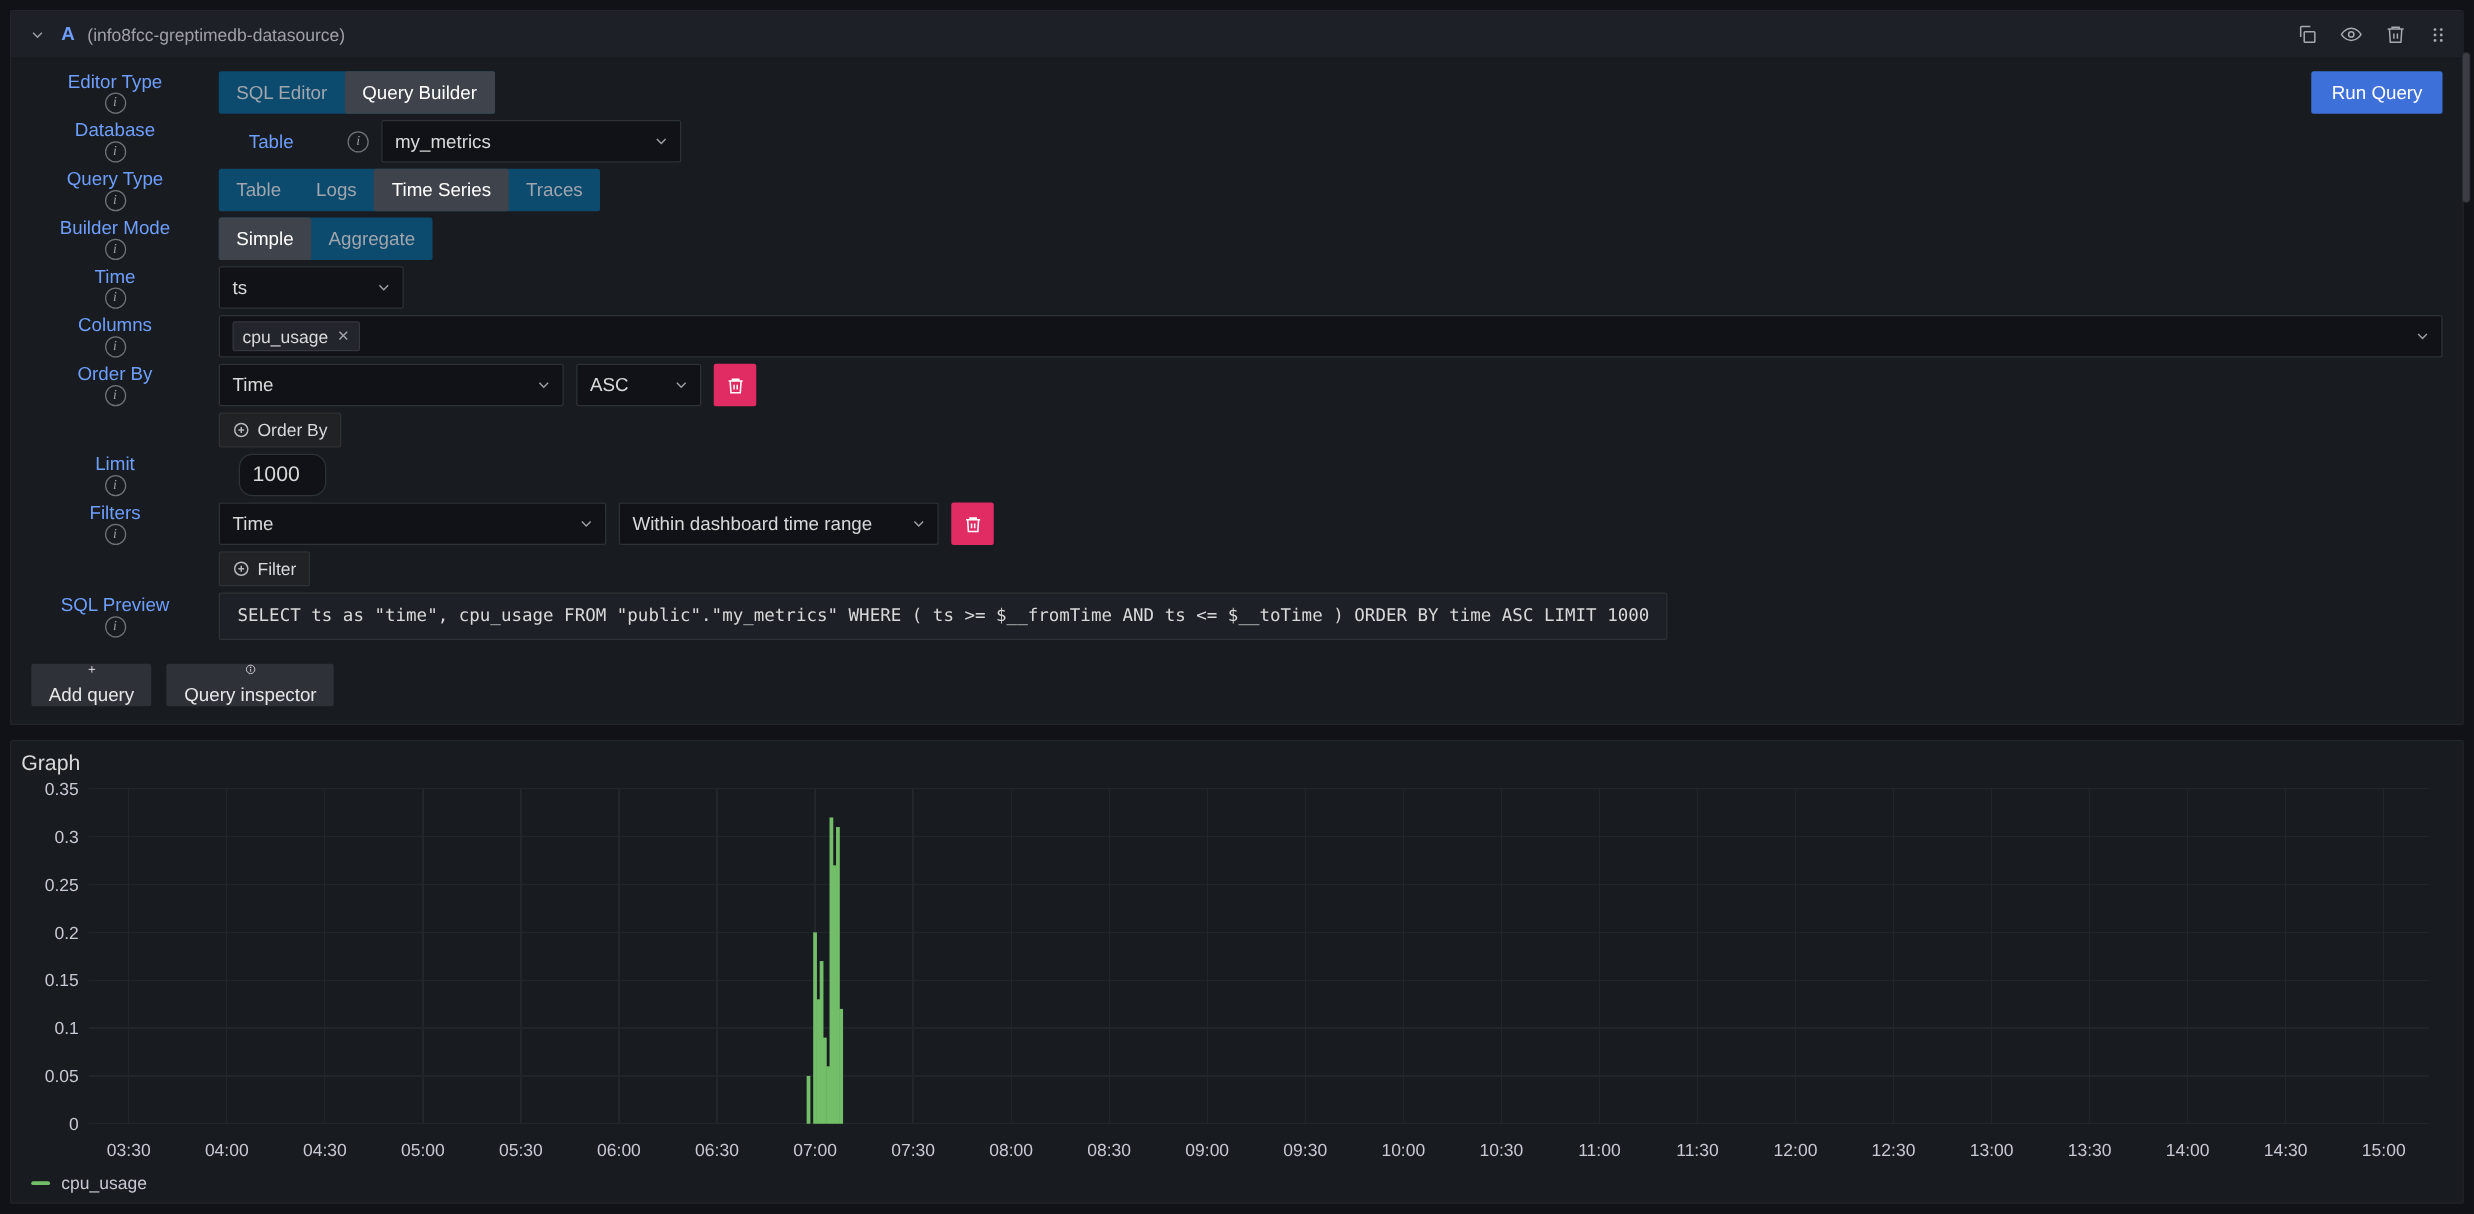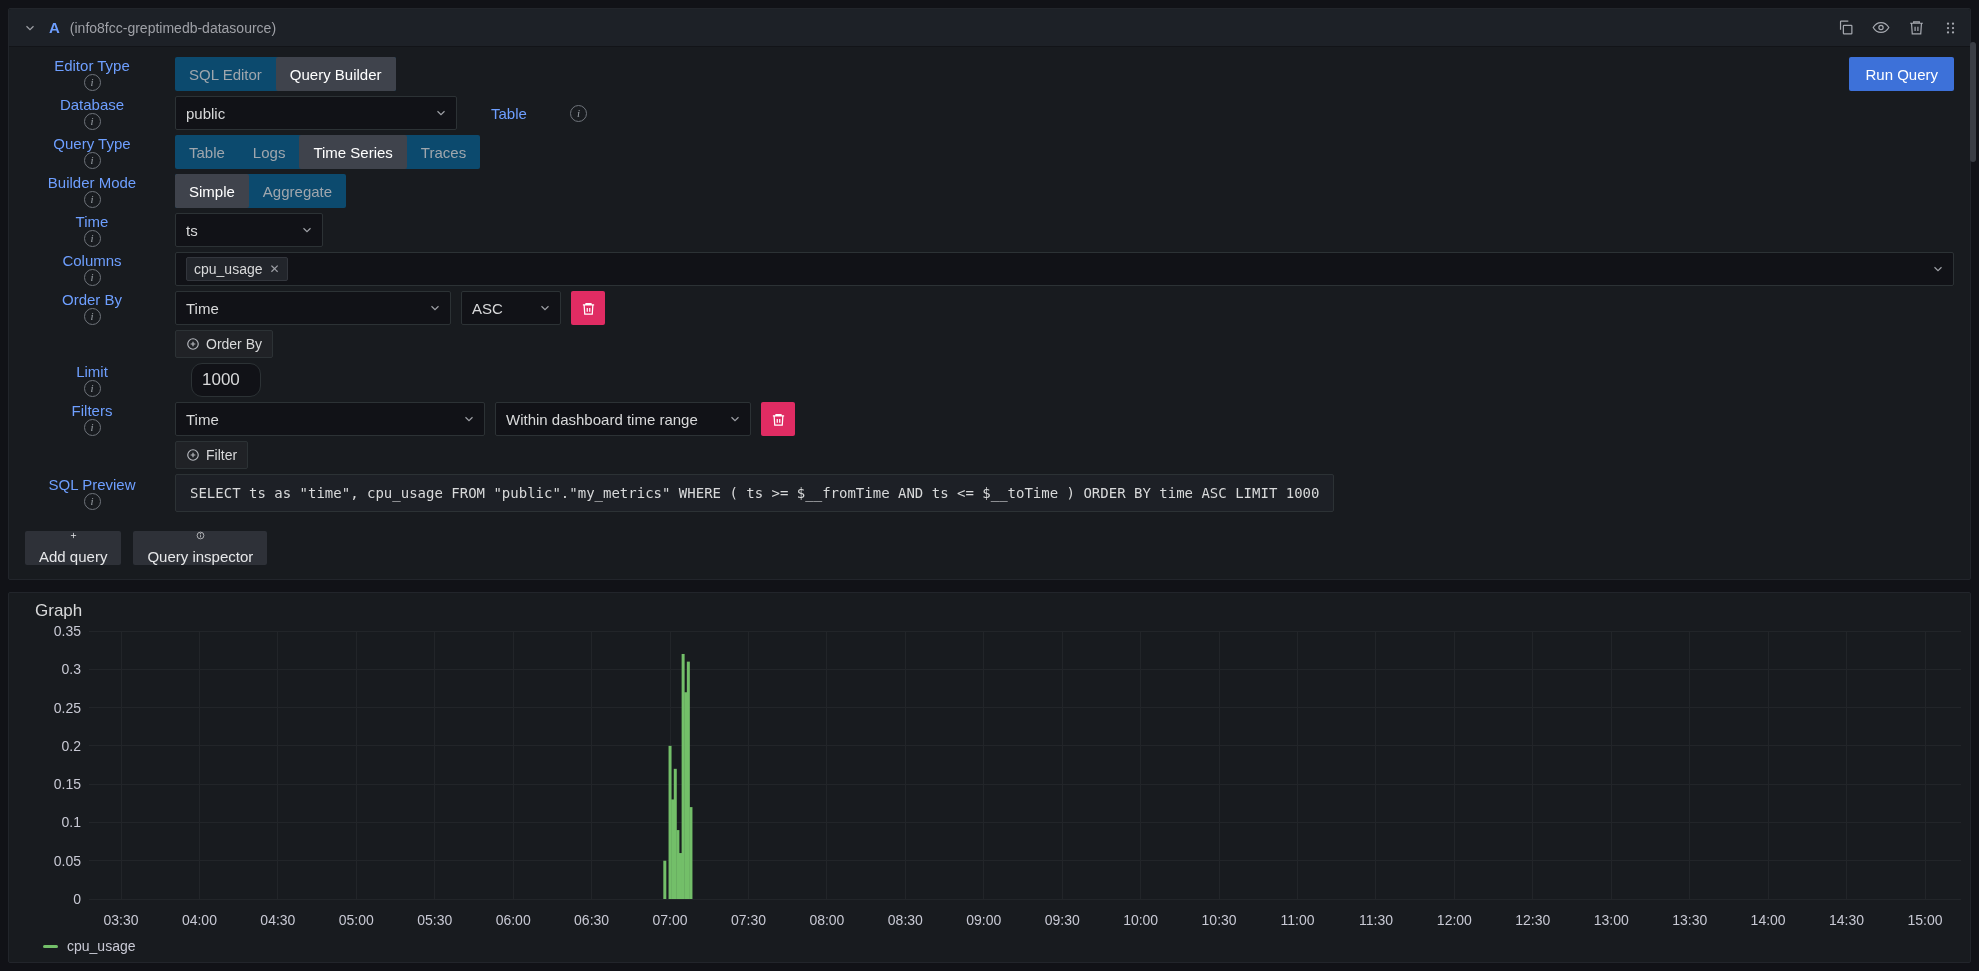--- a/index.html
+++ b/index.html
@@ -69,21 +69,21 @@
               font-family:"DejaVu Sans Mono", monospace; font-size:14px; color:#d8d9da;
               white-space:nowrap; }
 
   .footer-row { display:flex; gap:12px; padding:12px 16px 14px; }
   .footer-btn { display:flex; align-items:center; gap:8px; height:34px; padding:0 14px;
                 background:#2e3138; border:none; border-radius:2px; color:#e6e7e9;
                 font-size:15px; font-weight:500;flex-direction:column; }
 
   
   .graph-panel { margin:12px 8px 8px; background:#181b1f; border:1px solid #22252b;
-                 border-radius:2px; padding:4px 20px 6px; }
+                 border-radius:2px; padding:4px 2px 6px; }
   .graph-header { display:flex; align-items:center; justify-content:space-between; padding:4px 6px 2px; }
   .graph-title { font-size:17px; font-weight:500; color:#d8d9da; }
   .rg-tabs { display:flex; gap:2px; }
   .rg-tabs .radio-item { background:transparent; border:none; color:#b5b8be; font-size:14px;
                          padding:4px 9px; border-radius:2px; }
   .rg-tabs .radio-item.active { background:#44474e; color:#fff; }
   #chart-mount svg { display:block; font-family:"Liberation Sans", sans-serif; }
   .legend { display:flex; align-items:center; gap:9px; padding:3px 0 2px 14px; }
   .legend-swatch { width:15px; height:3px; background:#73bf69; border-radius:2px; }
   .legend-label { font-size:14px; color:#c8c9d4; }
@@ -148,30 +148,30 @@
           <button type="button" class="radio-item active">Query Builder</button>
         </div>
       <button class="run-query">Run Query</button>
     </div>
 
     <div class="frow">
       <span class="flabel">
         <span>Database</span>
         <span class="info-icon">i</span>
       </span>
-      <div class="select w-db">
-        <span>public</span>
-        <svg width="14" height="14" viewBox="0 0 24 24" fill="none" stroke="#9fa1a7" stroke-width="2">
-            <polyline points="6 9 12 15 18 9"></polyline>
-          </svg>
-      </div>
       <span class="inline-label">
         <span>Table</span>
         <span class="info-icon">i</span>
       </span>
+      <div class="select w-table">
+        <span>my_metrics</span>
+        <svg width="14" height="14" viewBox="0 0 24 24" fill="none" stroke="#9fa1a7" stroke-width="2">
+            <polyline points="6 9 12 15 18 9"></polyline>
+          </svg>
+      </div>
     </div>
 
     <div class="frow">
       <span class="flabel">
         <span>Query Type</span>
         <span class="info-icon">i</span>
       </span>
       <div class="rg-form">
           <button type="button" class="radio-item">Table</button>
           <button type="button" class="radio-item">Logs</button>

